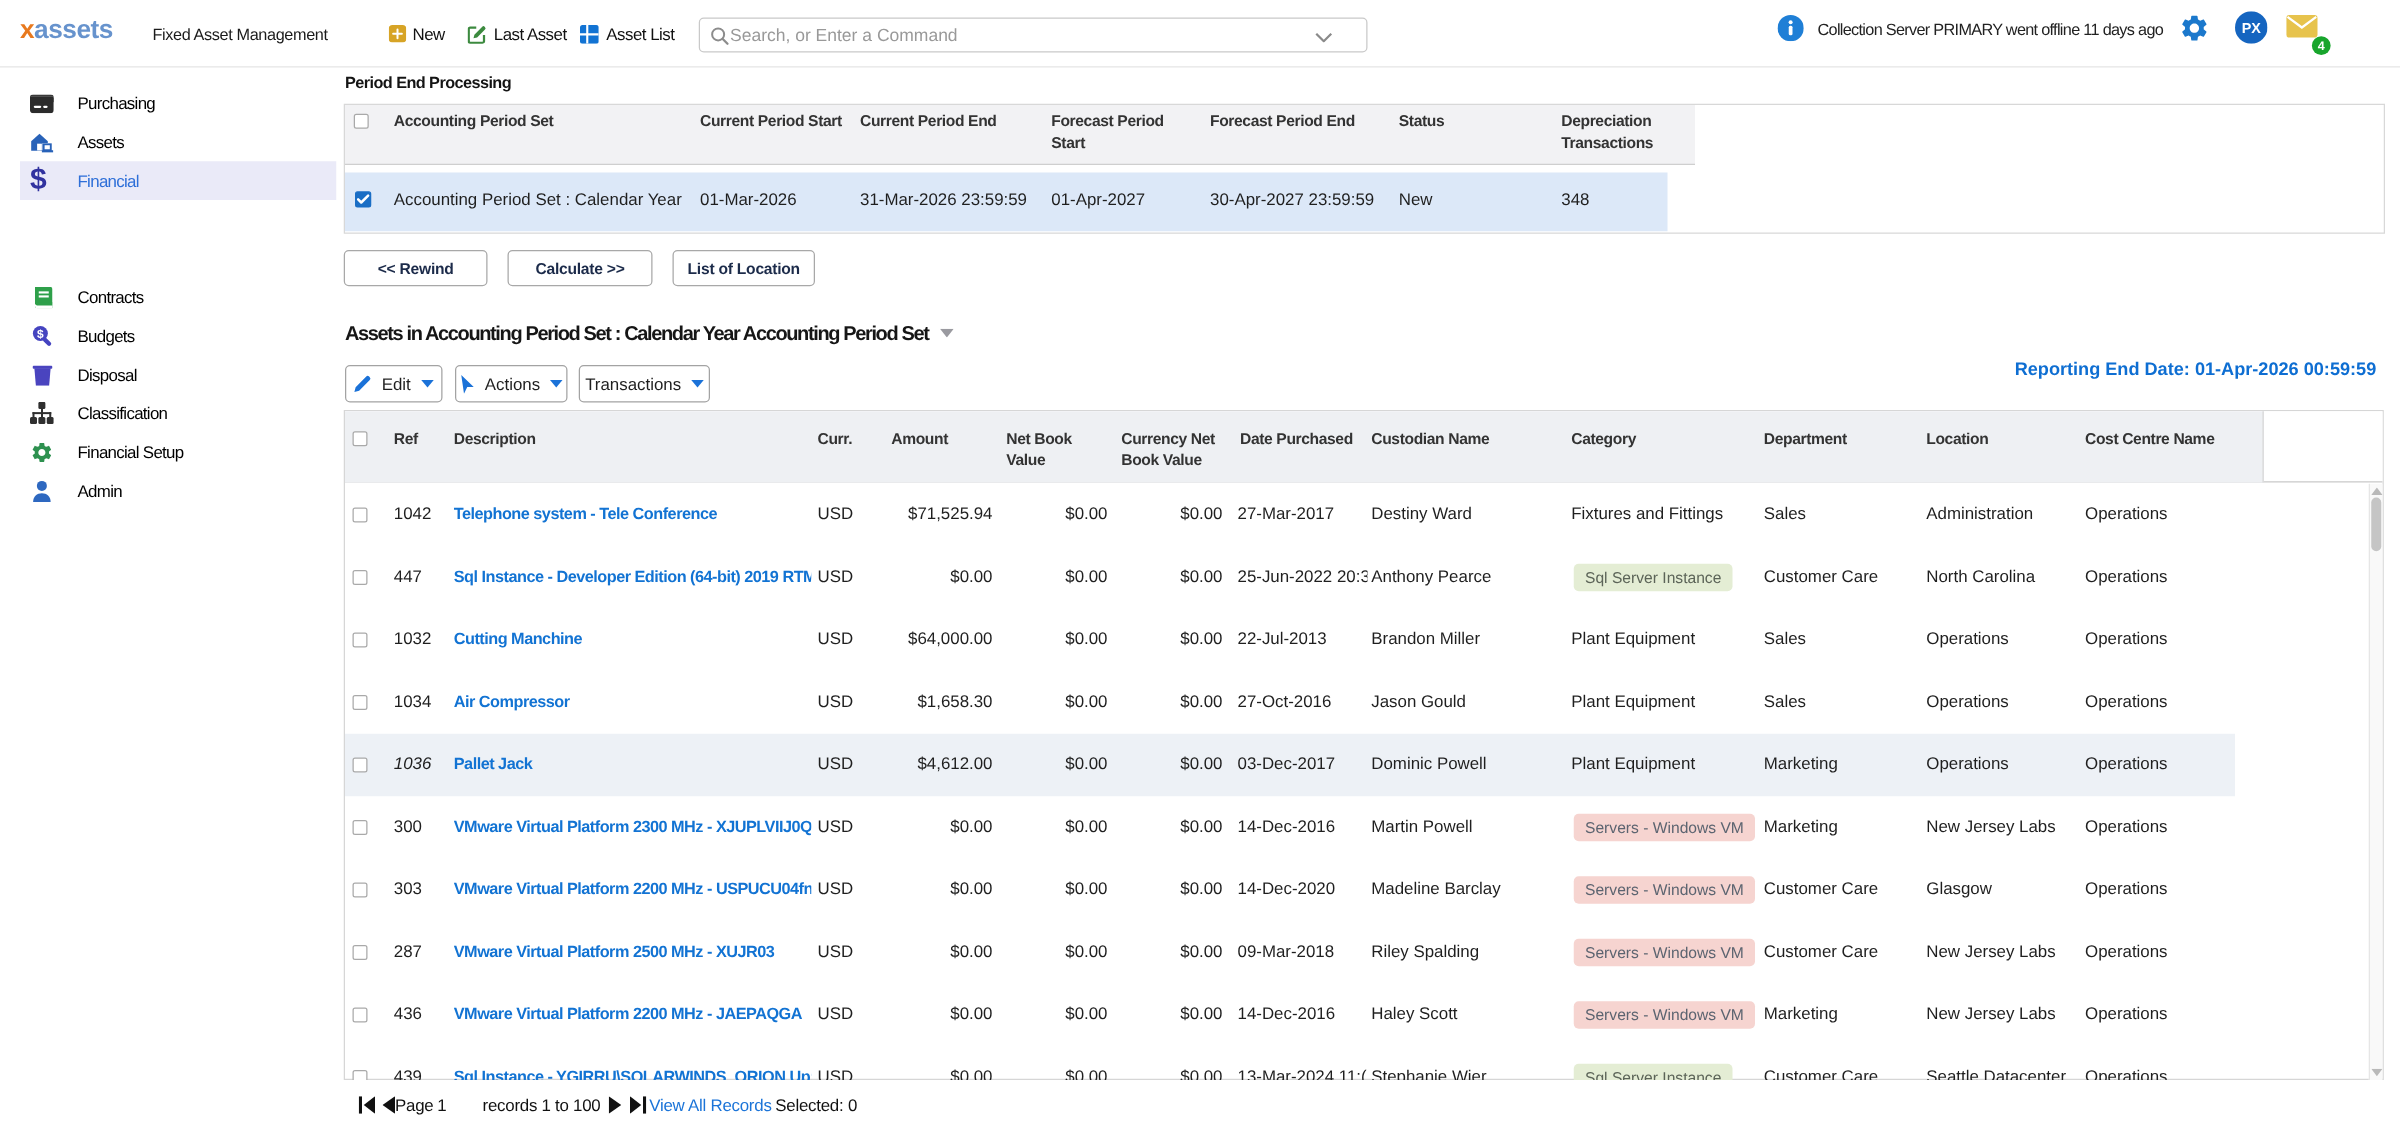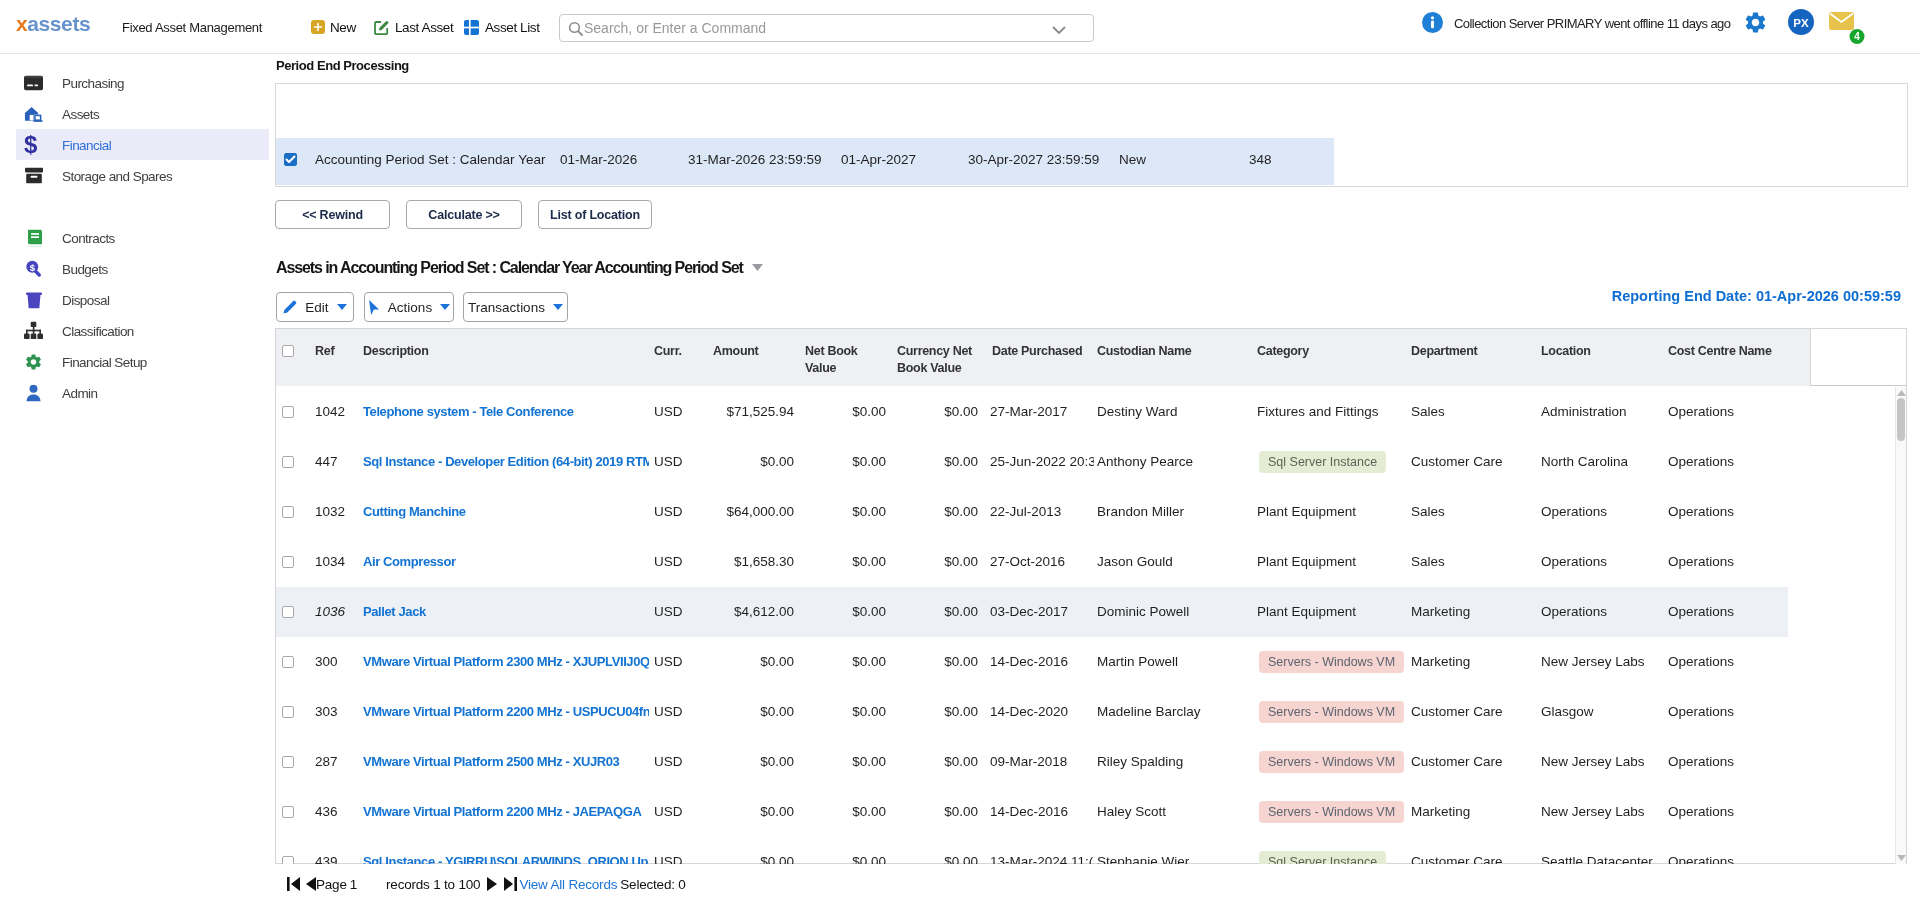--- a/index.html
+++ b/index.html
@@ -18,21 +18,21 @@
 #searchbox { position:absolute; left:559px; top:14px; width:535px; height:28px; border:1px solid #c9c9c9; border-radius:4px; background:#fff; display:flex; align-items:center; }
 #searchbox .ph { color:#999; font-size:14px; margin-left:24px; }
 #srch-ico { position:absolute; left:8px; top:6px; }
 #srch-chev { position:absolute; right:27px; top:11px; }
 #hdr-msg { position:absolute; left:1454px; top:16px; font-size:13px; letter-spacing:-0.55px; color:#222; }
 
 
 #sidebar { position:absolute; left:0; top:54px; width:275px; height:857px; background:#fff; }
 .mi { position:absolute; left:16px; width:253px; height:31px; }
 .mi .ic { position:absolute; left:8px; top:50%; transform:translateY(-50%); width:19px; height:19px; display:flex; align-items:center; justify-content:center; }
-.mi .lb { position:absolute; left:46px; top:50%; transform:translateY(-50%); font-size:13.5px; letter-spacing:-0.55px; color:#404040; white-space:nowrap; }
+.mi .lb { position:absolute; left:46px; top:50%; transform:translateY(-50%); font-size:13.5px; letter-spacing:-0.55px; color:#000000; white-space:nowrap; }
 .mi.active { background:#eaeaf8; }
 .mi.active .lb { color:#2e6fd8; }
 
 
 #pep-title { position:absolute; left:276px; top:58px; font-size:13px; letter-spacing:-0.45px; font-weight:bold; color:#141414; }
 #pep-table { position:absolute; left:275px; top:83px; width:1633px; height:104px; border:1px solid #d8d8d8; background:#fff; }
 #pep-head { position:absolute; left:0; top:0; width:1080px; height:48px; background:#f2f2f4; border-bottom:1px solid #cfcfcf; }
 .ph-lbl { position:absolute; top:5px; font-size:12.5px; letter-spacing:-0.3px; font-weight:bold; color:#333; line-height:17px; }
 #pep-row { position:absolute; left:0px; top:54px; width:1058px; height:47px; background:#dce8f8; }
 .pr-val { position:absolute; top:14px; font-size:13.5px; color:#1f1f1f; white-space:nowrap; }
@@ -157,30 +157,20 @@
         </svg>
   </span>
       <span class="lb">Assets</span>
     </div>
   <div class="mi active" style="top:75px;">
       <span class="ic">
     <span style="font-size:24px; font-weight:bold; color:#31329f; line-height:1; margin-right:auto; margin-left:0px;">$</span>
   </span>
       <span class="lb">Financial</span>
     </div>
-  <div class="mi" style="top:106px;">
-      <span class="ic">
-    <svg width="18" height="16" viewBox="0 0 18 16">
-          <rect x="0" y="0" width="18" height="5" rx="1.2" fill="#2b2b2b"></rect>
-          <rect x="1.2" y="6.2" width="15.6" height="9.8" rx="1.2" fill="#2b2b2b"></rect>
-          <rect x="5.5" y="8.2" width="7" height="2" rx="1" fill="#fff"></rect>
-        </svg>
-  </span>
-      <span class="lb">Storage and Spares</span>
-    </div>
   <div class="mi" style="top:168px;">
       <span class="ic">
     <svg width="16" height="17" viewBox="0 0 16 17">
           <path d="M2 0h12a2 2 0 0 1 2 2v15H4a2 2 0 0 1-2-2z" fill="#2ea04a"></path>
           <path d="M2 13h14v4H4a2 2 0 0 1-2-2z" fill="#fff"></path>
           <path d="M2 12.2h14v2.6H4a2 2 0 0 1-2-1.3z" fill="#2ea04a"></path>
           <rect x="5" y="3.6" width="8" height="1.7" fill="#fff"></rect>
           <rect x="5" y="6.8" width="8" height="1.7" fill="#fff"></rect>
         </svg>
   </span>
@@ -237,20 +227,30 @@
           <circle cx="8.5" cy="4.2" r="4" fill="#2e68c0"></circle>
           <path d="M1.5 17c0-4.4 3.1-7 7-7s7 2.6 7 7z" fill="#2e68c0"></path>
         </svg>
   </span>
       <span class="lb">Admin</span>
     </div>
 </div>
 
 <div id="pep-title">Period End Processing</div>
 <div id="pep-table">
+  <div id="pep-head">
+    <div class="cb" style="position:absolute; left:7px; top:7px; width:12px; height:12px;"></div>
+    <div class="ph-lbl" style="left:39px;">Accounting Period Set</div>
+    <div class="ph-lbl" style="left:284px;">Current Period Start</div>
+    <div class="ph-lbl" style="left:412px;">Current Period End</div>
+    <div class="ph-lbl" style="left:565px; width:110px;">Forecast Period Start</div>
+    <div class="ph-lbl" style="left:692px;">Forecast Period End</div>
+    <div class="ph-lbl" style="left:843px;">Status</div>
+    <div class="ph-lbl" style="left:973px; width:100px;">Depreciation Transactions</div>
+  </div>
   <div id="pep-row">
     <div class="cb checked" style="position:absolute; left:8px; top:15px;">
       <svg width="11" height="9" viewBox="0 0 11 9">
           <path d="M1.5 4.5 4 7l5.5-5.5" fill="none" stroke="#fff" stroke-width="2" stroke-linecap="round" stroke-linejoin="round"></path>
         </svg>
     </div>
     <div class="pr-val" style="left:39px;">Accounting Period Set : Calendar Year</div>
     <div class="pr-val" style="left:284px;">01-Mar-2026</div>
     <div class="pr-val" style="left:412px;">31-Mar-2026 23:59:59</div>
     <div class="pr-val" style="left:565px;">01-Apr-2027</div>

